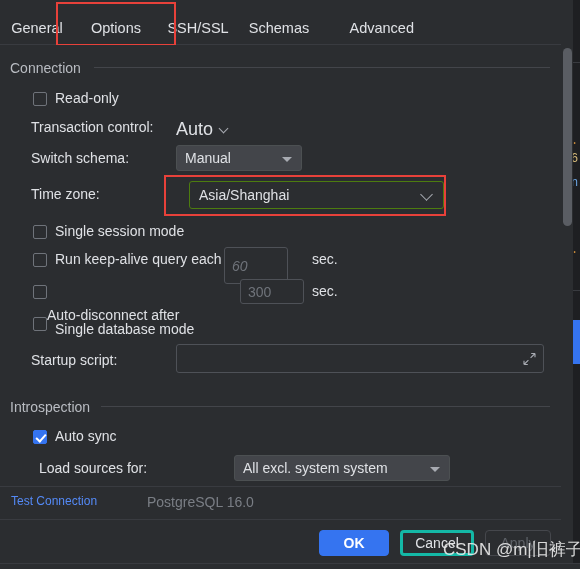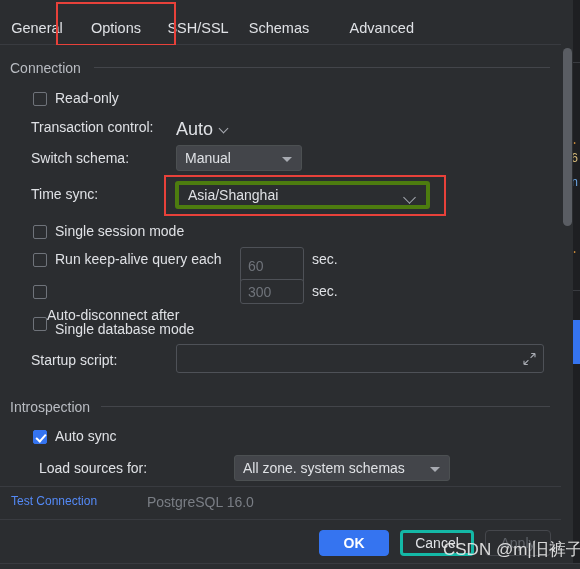--- a/index.html
+++ b/index.html
@@ -169,27 +169,28 @@
     border-left: 5px solid transparent;
     border-right: 5px solid transparent;
     border-top: 5px solid #a8abb2;
   }
 
   
   .combo-outline {
     position: absolute;
     height: 28px;
     background: #2b2d30;
-    border: 4px solid #4d7c0f;
+    border: 1px solid #4d7c0f;
     border-radius: 3px;
     display: flex;
     align-items: center;
     color: #dfe1e5;
     font-size: 14px;
     padding-left: 9px;
+    margin-left: 14px;
   }
   .chev {
     position: absolute;
     width: 9px; height: 9px;
     border-right: 1.6px solid #a8abb2;
     border-bottom: 1.6px solid #a8abb2;
     transform: rotate(45deg);
   }
 
   
@@ -355,33 +356,33 @@
         <span style="position:absolute; left:2px; top:2px; width:7px; height:7px; border-right:1.5px solid #a8abb2; border-bottom:1.5px solid #a8abb2; transform:rotate(45deg);"></span>
       </span>
     </div>
 
     <div class="lbl" style="top:105px; left:31px;">Switch schema:</div>
     <div class="combo" style="top:100px; left:176px; width:126px;">
       <span>Manual</span>
       <span class="caret-dn"></span>
     </div>
 
-    <div class="lbl" style="top:141px; left:31px;">Time sync:</div>
+    <div class="lbl" style="top:141px; left:31px;">Time zone:</div>
     <div class="combo-outline" style="top:136px; left:175px; width:255px;">
       <span>Asia/Shanghai</span>
       <span class="chev" style="right:12px; top:8px;"></span>
     </div>
     <div class="tz-highlight" style="top:130px; left:164px; width:282px; height:41px;"></div>
 
     <div class="cb" style="top:180px; left:33px;"></div>
     <div class="lbl" style="top:178px; left:55px;">Single session mode</div>
 
     <div class="cb" style="top:208px; left:33px;"></div>
     <div class="lbl" style="top:206px; left:55px;">Run keep-alive query each</div>
-    <div class="tf" style="top:202px; left:240px; width:64px; height:37px;">
+    <div class="tf" style="top:202px; left:224px; width:64px; height:37px;font-style:italic;">
       <span>60</span>
     </div>
     <div class="lbl" style="top:206px; left:312px;">sec.</div>
 
     <div class="cb" style="top:240px; left:33px;"></div>
     <div class="lbl" style="top:238px; left:47px;margin-top:24px;">Auto-disconnect after</div>
     <div class="tf" style="top:234px; left:240px; width:64px; height:25px;">
       <span>300</span>
     </div>
     <div class="lbl" style="top:238px; left:312px;">sec.</div>
@@ -401,21 +402,21 @@
     </div>
 
     <div class="group-title" style="top:354px; left:10px;">Introspection</div>
     <div class="group-rule" style="top:361px; left:101px; width:449px;"></div>
 
     <div class="cb checked" style="top:385px; left:33px;"></div>
     <div class="lbl" style="top:383px; left:55px;">Auto sync</div>
 
     <div class="lbl" style="top:415px; left:31px;margin-left:8px;">Load sources for:</div>
     <div class="combo" style="top:410px; left:234px; width:216px;">
-      <span>All zone. system schemas</span>
+      <span>All excl. system system</span>
       <span class="caret-dn"></span>
     </div>
   </div>
 
   <div class="status">
     <div class="link" style="top:7px; left:11px;">Test Connection</div>
     <div class="status-dim" style="top:7px; left:147px;">PostgreSQL 16.0</div>
   </div>
 
   <div class="footer">

